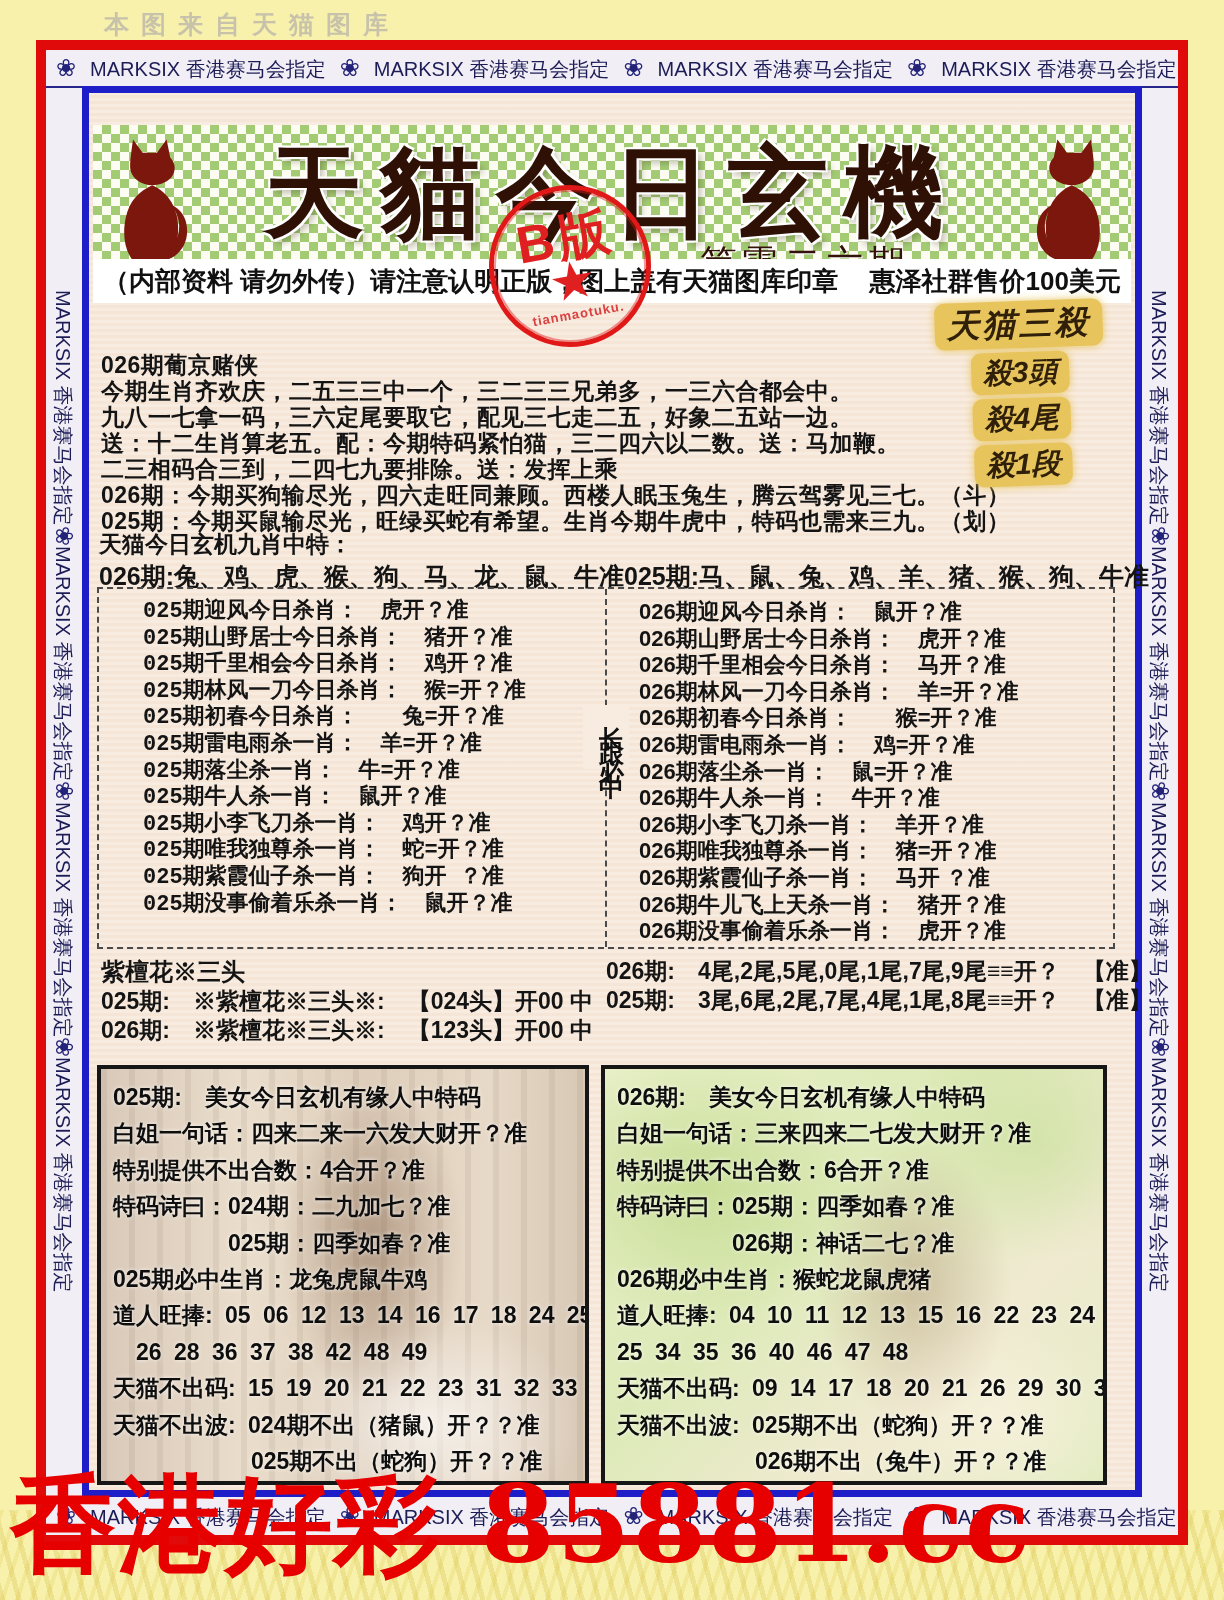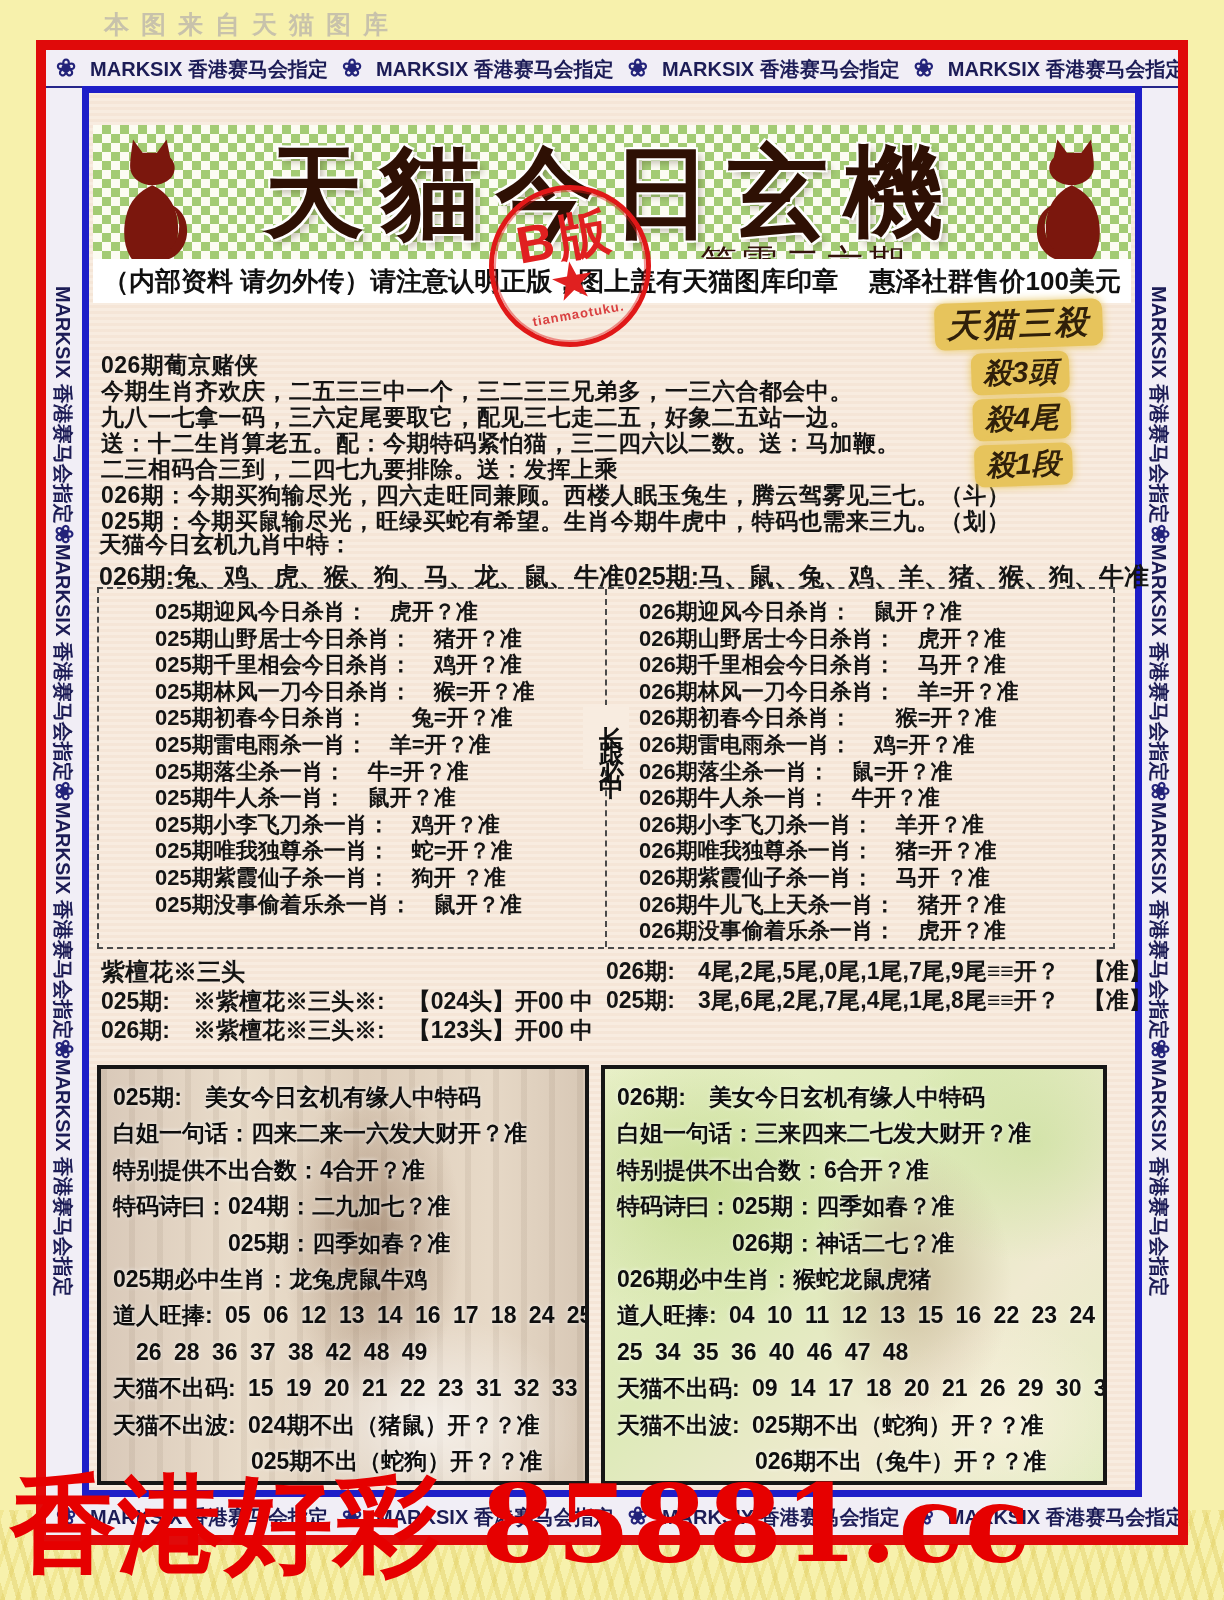--- a/index.html
+++ b/index.html
@@ -7,21 +7,21 @@
   .page{position:absolute;inset:0;}
   .grass{position:absolute;left:0;right:0;bottom:0;height:90px;
     background:repeating-linear-gradient(75deg,rgba(214,190,70,.30) 0 5px,transparent 5px 16px),
                repeating-linear-gradient(108deg,rgba(228,206,86,.28) 0 4px,transparent 4px 14px);}
   .wm-top{position:absolute;left:104px;top:8px;font-size:25px;font-weight:700;color:#C8C2AB;letter-spacing:12px;z-index:2;}
   .wm-bottom{position:absolute;left:10px;top:1458px;font-size:106px;font-weight:900;color:#E60000;
     font-family:"DejaVu Serif",serif;letter-spacing:2px;white-space:nowrap;z-index:99;line-height:1.25;}
 
   .red-frame{position:absolute;left:36px;top:40px;width:1152px;height:1505px;box-sizing:border-box;
     border:10px solid #E00A0A;background:#F1EEF6;z-index:5;}
-  .strip{position:absolute;color:#1C1C56;font-weight:700;font-size:20px;overflow:hidden;white-space:nowrap;}
+  .strip{position:absolute;color:#1C1C56;font-weight:400;font-size:20px;overflow:hidden;white-space:nowrap;}
   .strip .fl{font-size:24px;padding:0 6px;color:#23237A;}
   .strip-top{left:0;right:0;top:0;height:36px;line-height:36px;text-align:center;border-bottom:2px solid #26268A;}
   .strip-bottom{left:0;right:0;bottom:0;height:38px;line-height:38px;text-align:center;}
   .strip-left{left:0;top:36px;bottom:38px;width:36px;writing-mode:vertical-rl;text-orientation:sideways;line-height:36px;text-align:center;}
   .strip-right{right:0;top:36px;bottom:38px;width:36px;writing-mode:vertical-rl;text-orientation:sideways;line-height:36px;text-align:center;}
   .strip span{margin:0 4px;}
 
   .blue-frame{position:absolute;left:36px;top:36px;right:36px;bottom:38px;box-sizing:border-box;
     border:7px solid #1E1EC8;
     background:#F8ECE0;
@@ -60,21 +60,21 @@
     border-radius:10px;padding:1px 12px;margin:2px 0;font-size:29px;box-shadow:0 0 8px #E7C45C;white-space:nowrap;}
   .kb.t{font-size:33px;letter-spacing:3px;}
 
   .ninexiao{position:absolute;left:10px;top:436px;width:1026px;color:#141414;font-weight:700;}
   .ninexiao .h{font-size:23px;}
   .ninexiao .row{display:flex;justify-content:space-between;font-size:25px;white-space:nowrap;}
 
   .dashedbox{position:absolute;left:8px;top:494px;width:1018px;height:362px;box-sizing:border-box;border:2px dashed #4A4A4A;}
   .col{position:absolute;top:10px;font-size:22px;font-weight:700;color:#141414;line-height:26.6px;}
   .col div{white-space:nowrap;}
-  .col.l{left:56px;}
+  .col.l{left:44px;font-family:Liberation Mono, monospace;}
   .col.r{left:540px;}
   .divider{position:absolute;left:506px;top:0;bottom:0;width:0;border-left:2px dashed #4A4A4A;}
   .midlabel{position:absolute;left:484px;top:116px;width:46px;text-align:center;writing-mode:vertical-rl;text-orientation:upright;
     font-size:25px;font-weight:900;letter-spacing:16px;color:#101010;background:#F8ECE0;z-index:2;}
 
   .heads{position:absolute;left:12px;top:864px;width:1024px;display:flex;color:#141414;font-weight:700;}
   .heads .part{width:497px;}
   .heads .part.rt{margin-left:8px;flex:1;}
   .heads .hh{font-size:24px;line-height:30px;}
   .heads div.row{font-size:23px;line-height:29px;white-space:nowrap;}

